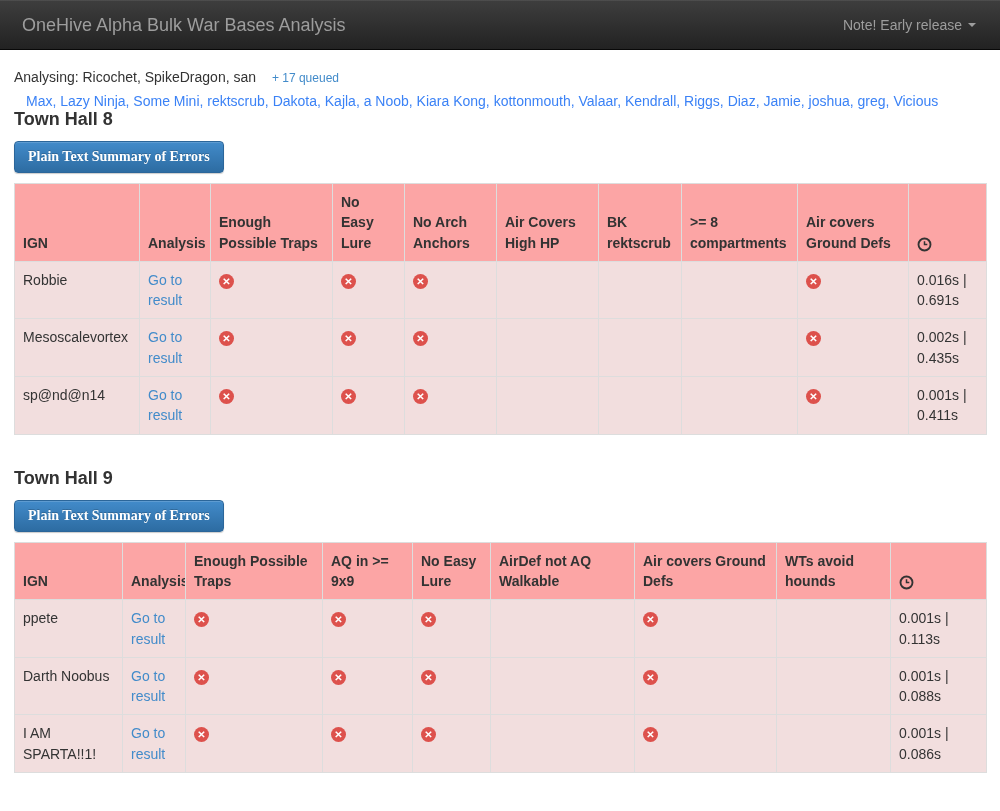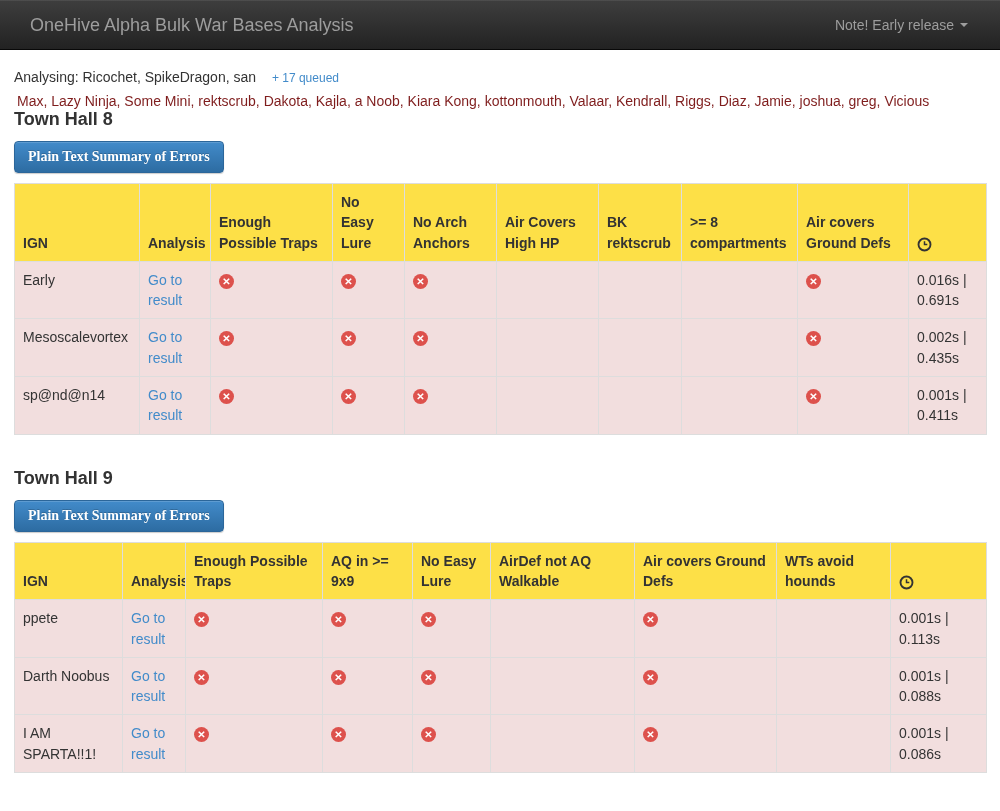--- a/index.html
+++ b/index.html
@@ -11,38 +11,38 @@
     font-size: 14px; color: #333;
   }
 
   
   .navbar {
     height: 50px;
     background: linear-gradient(to bottom, #3e3e3e 0%, #222 100%);
     border-bottom: 1px solid #080808;
     box-shadow: inset 0 1px 0 rgba(255,255,255,.08);
     display: flex; justify-content: space-between; align-items: center;
-    padding: 0 30px;
+    padding: 0 22px;
   }
   .navbar-brand { color: #9d9d9d; font-size: 18px; line-height: 50px; white-space: nowrap; }
   .navbar-right {
     color: #9d9d9d; font-size: 14px; cursor: pointer;
     display: flex; align-items: center; height: 58px; padding: 0 2px;
   }
   .caret {
     display: inline-block; width: 0; height: 0; margin-left: 6px;
     border-top: 4px solid #9d9d9d;
     border-left: 4px solid transparent; border-right: 4px solid transparent;
   }
 
   
   .container { padding: 0 14px 20px; }
   .analysing-line { margin: 19px 0 0; color: #333; }
   .queued-link { color: #428bca; font-size: 12px; text-decoration: none; margin-left: 12px; }
-  .queued-names { margin: 8px 3px 0; color: #7f1d1d; }
+  .queued-names { margin: 8px 12px 0; color: #3b82f6; }
 
   
   .section { }
   .section + .section { margin-top: 33px; }
   .section-title { font-size: 18px; font-weight: bold; margin: 0 0 11px; color: #333; }
   .btn-primary {
     display: inline-block; cursor: pointer;
     background: linear-gradient(to bottom, #428bca 0%, #2d6ca2 100%);
     border: 1px solid #2b669a; border-radius: 4px;
     color: #fff; font-weight: bold; font-size: 14px;
@@ -55,21 +55,21 @@
   
   table.analysis-table {
     border-collapse: collapse; table-layout: fixed;
     width: 972px; background: #fff;
   }
   .analysis-table th, .analysis-table td {
     border: 1px solid #ddd; padding: 8px;
     text-align: left; line-height: 1.45; font-size: 14px;
     overflow: hidden;
   }
-  .analysis-table th { vertical-align: bottom; font-weight: bold; background: #fde047; color: #333; }
+  .analysis-table th { vertical-align: bottom; font-weight: bold; background: #fca5a5; color: #333; }
   .analysis-table td { vertical-align: top; background: #f2dede; }
   .goto-link { color: #428bca; text-decoration: none; cursor: pointer; }
   .error-badge {
     display: inline-block; width: 15px; height: 15px; border-radius: 50%;
     background: #dd514c; color: #fff;
     font-size: 10px; font-weight: bold; line-height: 15px; text-align: center;
     margin-top: 2px;
   }
   .clock-svg { display: block; margin-bottom: 1px; }
 </style>
@@ -119,21 +119,21 @@
               <th>
                 <svg class="clock-svg" width="15" height="15" viewBox="0 0 16 16">
                   <circle cx="8" cy="8" r="6.4" fill="none" stroke="#333" stroke-width="2"></circle>
                   <path d="M8 4.6 L8 8 L11 8" fill="none" stroke="#333" stroke-width="1.6"></path>
                 </svg>
               </th>
             </tr>
           </thead>
           <tbody>
             <tr>
-              <td>Early</td>
+              <td>Robbie</td>
               <td><a class="goto-link" href="#">Go to result</a></td>
               <td><span class="error-badge">✕</span></td>
               <td><span class="error-badge">✕</span></td>
               <td><span class="error-badge">✕</span></td>
               <td></td>
               <td></td>
               <td></td>
               <td><span class="error-badge">✕</span></td>
               <td>0.016s | 0.691s</td>
             </tr>

